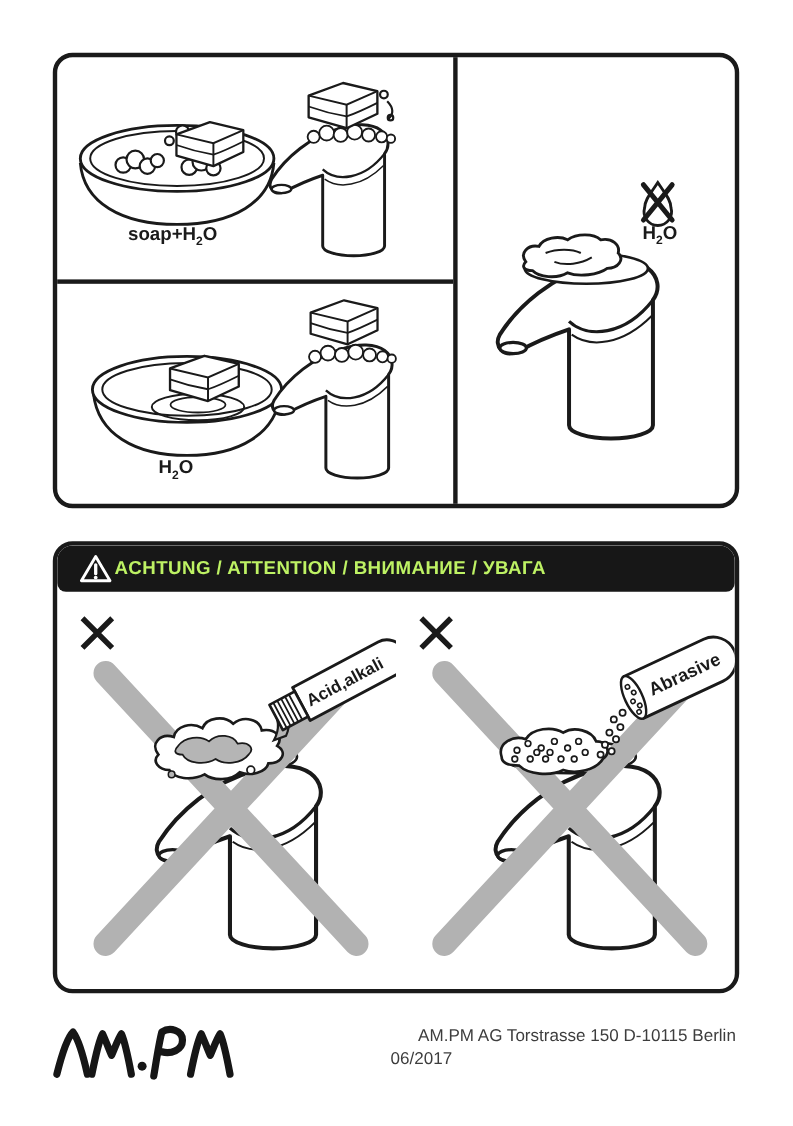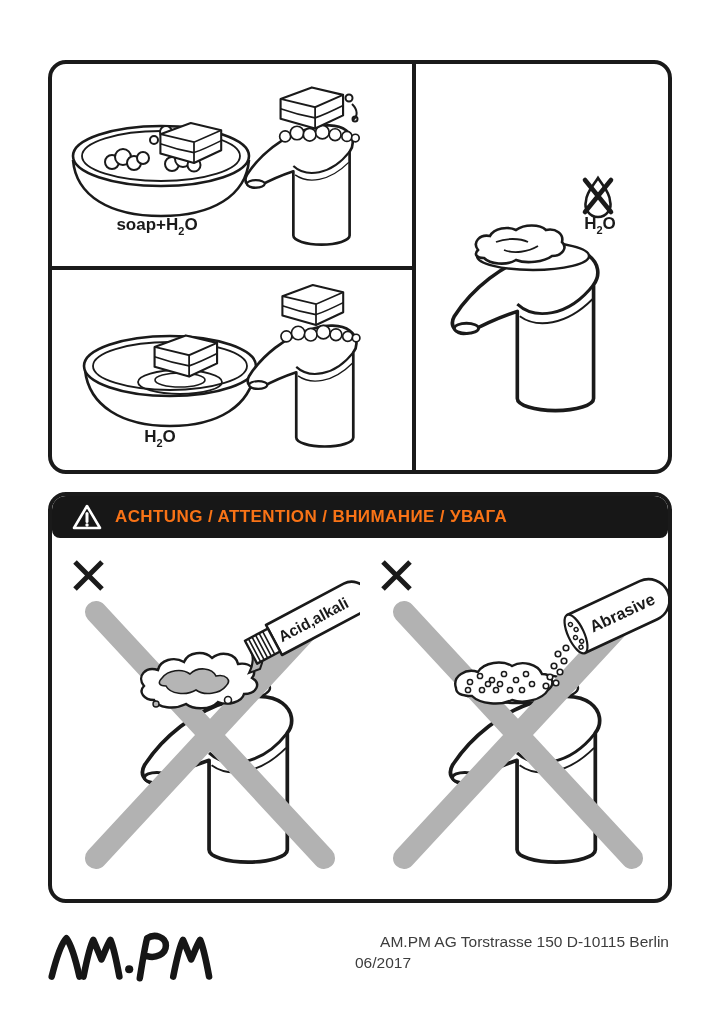--- a/index.html
+++ b/index.html
@@ -3,39 +3,39 @@
 <meta charset="utf-8">
 <style>
   html,body{margin:0;padding:0;}
   body{
     width:721px;height:1024px;background:#ffffff;position:relative;
     font-family:"Liberation Sans",sans-serif;color:#1a1a1a;overflow:hidden;
   }
   .page{position:absolute;inset:0;}
   
   .care-box{
-    position:absolute;left:48px;top:60px;width:624px;height:414px;
+    position:absolute;left:48px;top:48px;width:624px;height:414px;
     border:4px solid #1a1a1a;border-radius:18px;display:flex;background:#fff;box-sizing:border-box;
   }
   .care-left{width:364px;display:flex;flex-direction:column;box-sizing:border-box;border-right:4px solid #1a1a1a;}
   .care-panel-tl{height:206px;box-sizing:border-box;border-bottom:4px solid #1a1a1a;}
   .care-panel-bl{flex:1;}
   .care-right{flex:1;}
   .care-panel-tl svg,.care-panel-bl svg,.care-right svg{display:block;}
   
   .warn-box{
     position:absolute;left:48px;top:492px;width:624px;height:411px;
     border:4px solid #1a1a1a;border-radius:18px;background:#fff;box-sizing:border-box;overflow:hidden;
   }
   .warn-header{
     height:42px;background:#171717;border-radius:13px 13px 8px 8px;
     display:flex;align-items:center;padding-left:20px;
   }
   .warn-header .txt{
-    color:#f97316;font-weight:bold;font-size:17px;letter-spacing:.4px;margin-left:13px;
+    color:#bef264;font-weight:bold;font-size:17px;letter-spacing:.4px;margin-left:2px;
   }
   .warn-body{display:flex;}
   
   .footer-logo{position:absolute;left:46px;top:930px;width:168px;height:54px;}
   .footer-text{
     position:absolute;right:52px;top:931px;width:314px;
     font-size:15.5px;line-height:21px;color:#3d3d3d;
   }
   .footer-text .l1{text-align:right;white-space:nowrap;}
   .footer-text .l2{display:flex;justify-content:space-between;}

